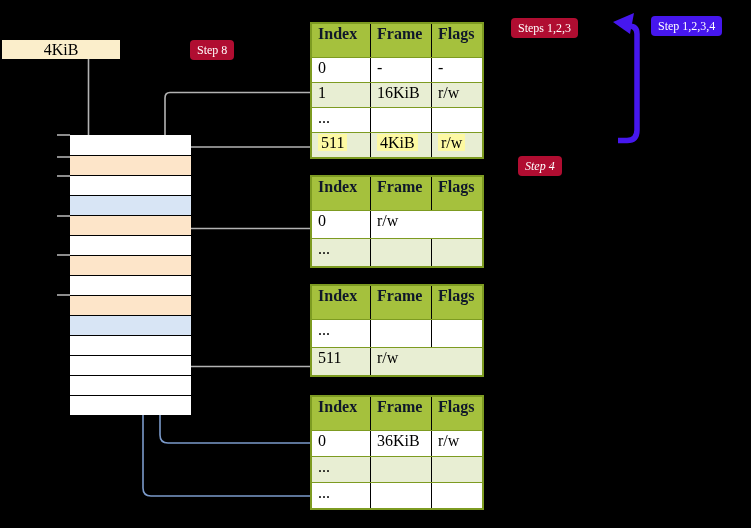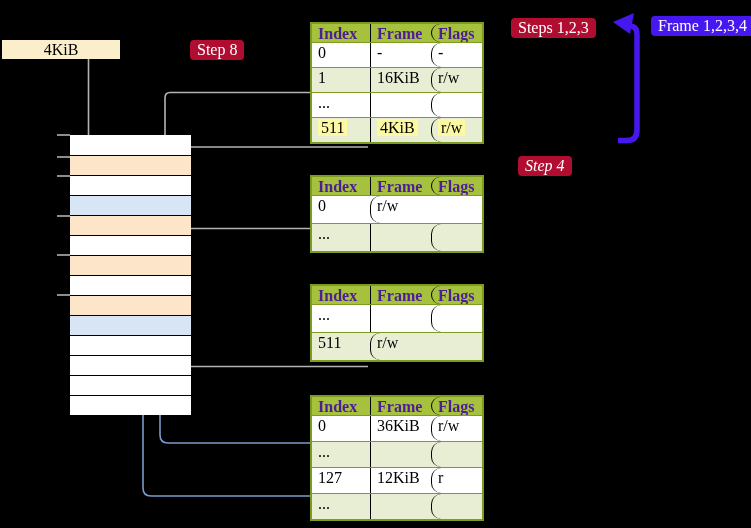--- a/index.html
+++ b/index.html
@@ -9,21 +9,21 @@
   }
   
   .frame-label{
     position:absolute;left:2px;top:40px;width:118px;height:19px;
     background:var(--cream);color:#000;text-align:center;
     font-size:16px;line-height:19px;
   }
   
   .badge{
     position:absolute;height:20px;line-height:20px;padding:0 7px;
-    border-radius:4px;color:#fff;font-size:16px;white-space:nowrap;
+    border-radius:4px;color:#fff;font-size:12px;white-space:nowrap;
   }
   .badge.red{background:var(--accent-red);}
   .badge.blue{background:var(--accent-blue);}
   #badge-step0{left:190px;top:40px;}
   #badge-steps123{left:511px;top:18px;}
   #badge-steps1234{left:651px;top:16px;}
   #badge-step4{left:518px;top:156px;font-style:italic;}
   
   #memory{position:absolute;left:70px;top:135px;width:121px;}
   .mrow{height:20px;box-sizing:border-box;border-top:1px solid #000;}
@@ -32,25 +32,25 @@
   .mrow.peach{background:var(--mem-peach);}
   .mrow.blue{background:var(--mem-blue);}
   .tick{position:absolute;left:57px;width:13px;height:2px;background:#8d8d8d;}
   
   .ptable{
     position:absolute;width:170px;border:2px solid var(--olive-border);
     background:#fff;font-size:16px;color:#000;
   }
   .trow{display:flex;height:var(--rh,26px);box-sizing:border-box;}
   .trow + .trow{border-top:1px solid var(--olive-border);}
-  .trow.head{height:18px;background:var(--olive);color:#4c1d95;font-weight:bold;}
+  .trow.head{height:33px;background:var(--olive);color:#0f172a;font-weight:bold;}
   .trow:not(.head):nth-child(2n+3){background:var(--row-green);}
   .tc{box-sizing:border-box;width:58px;padding:1px 0 0 6px;overflow:hidden;white-space:nowrap;}
   .tc + .tc{border-left:1px solid #000;width:61px;}
-  .tc:last-child{width:51px;border-radius:10px;}
+  .tc:last-child{width:51px;}
   .hl{background:var(--highlight-yellow);padding:0 3px;}
   
   #connectors{position:absolute;left:0;top:0;pointer-events:none;}
 </style>
 </head>
 <body>
 
 <div id="canvas">
 
   <svg id="connectors" width="751" height="528" viewBox="0 0 751 528">
@@ -77,21 +77,21 @@
     <polygon points="138.5,213 147.5,213 143,203" fill="var(--steel-head)"></polygon>
 
     <rect x="481" y="131" width="3" height="12" fill="#3a3a3a"></rect>
     <path d="M 618,140.5 L 627,140.5 Q 637,140.5 637,130 L 637,34 Q 637,26 629,26" stroke="var(--accent-blue)" stroke-width="5.5" fill="none"></path>
     <polygon points="613,22 634,13 630,34" fill="var(--accent-blue)"></polygon>
   </svg>
 
   <div class="frame-label">4KiB</div>
   <div class="badge red" id="badge-step0">Step 8</div>
   <div class="badge red" id="badge-steps123">Steps 1,2,3</div>
-  <div class="badge blue" id="badge-steps1234">Frame 1,2,3,4</div>
+  <div class="badge blue" id="badge-steps1234">Step 1,2,3,4</div>
   <div class="badge red" id="badge-step4">Step 4</div>
 
   <div id="memory">
       <div class="mrow white"></div>
       <div class="mrow peach"></div>
       <div class="mrow white"></div>
       <div class="mrow blue"></div>
       <div class="mrow peach"></div>
       <div class="mrow white"></div>
       <div class="mrow peach"></div>
@@ -179,24 +179,19 @@
         <div class="tc">0</div>
         <div class="tc">36KiB</div>
         <div class="tc">r/w</div>
       </div>
       <div class="trow">
         <div class="tc">...</div>
         <div class="tc"></div>
         <div class="tc"></div>
       </div>
       <div class="trow">
-        <div class="tc">127</div>
-        <div class="tc">12KiB</div>
-        <div class="tc">r</div>
-      </div>
-      <div class="trow">
         <div class="tc">...</div>
         <div class="tc"></div>
         <div class="tc"></div>
       </div>
     </div>
 
 </div>
 
 </body></html>

